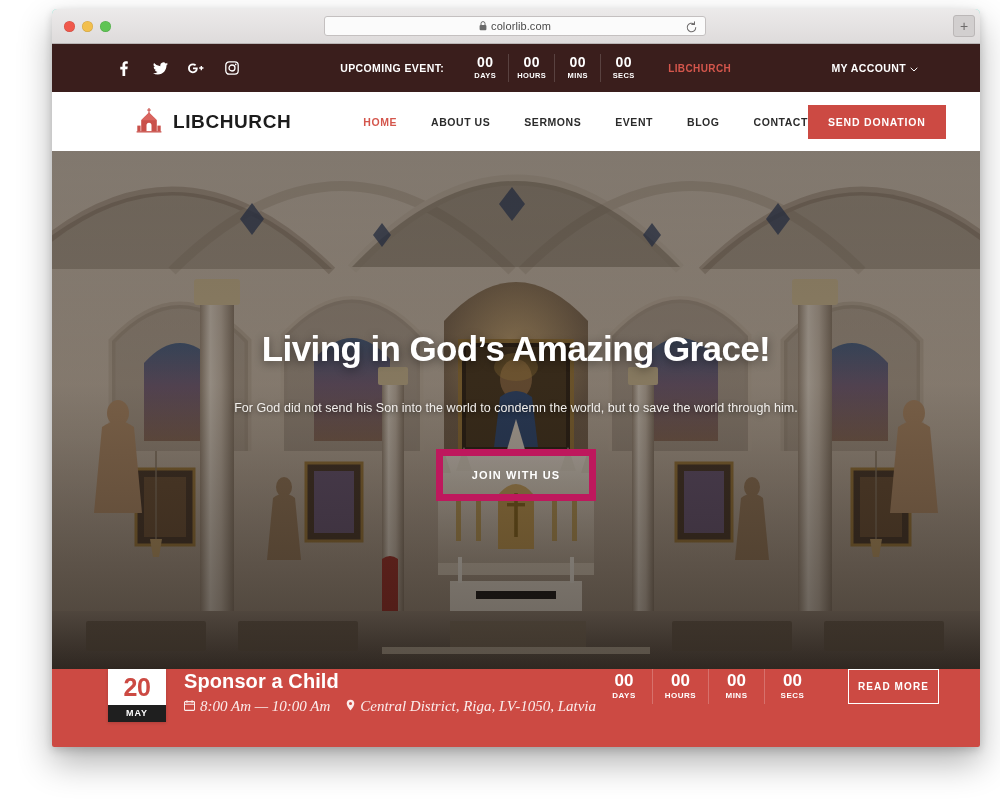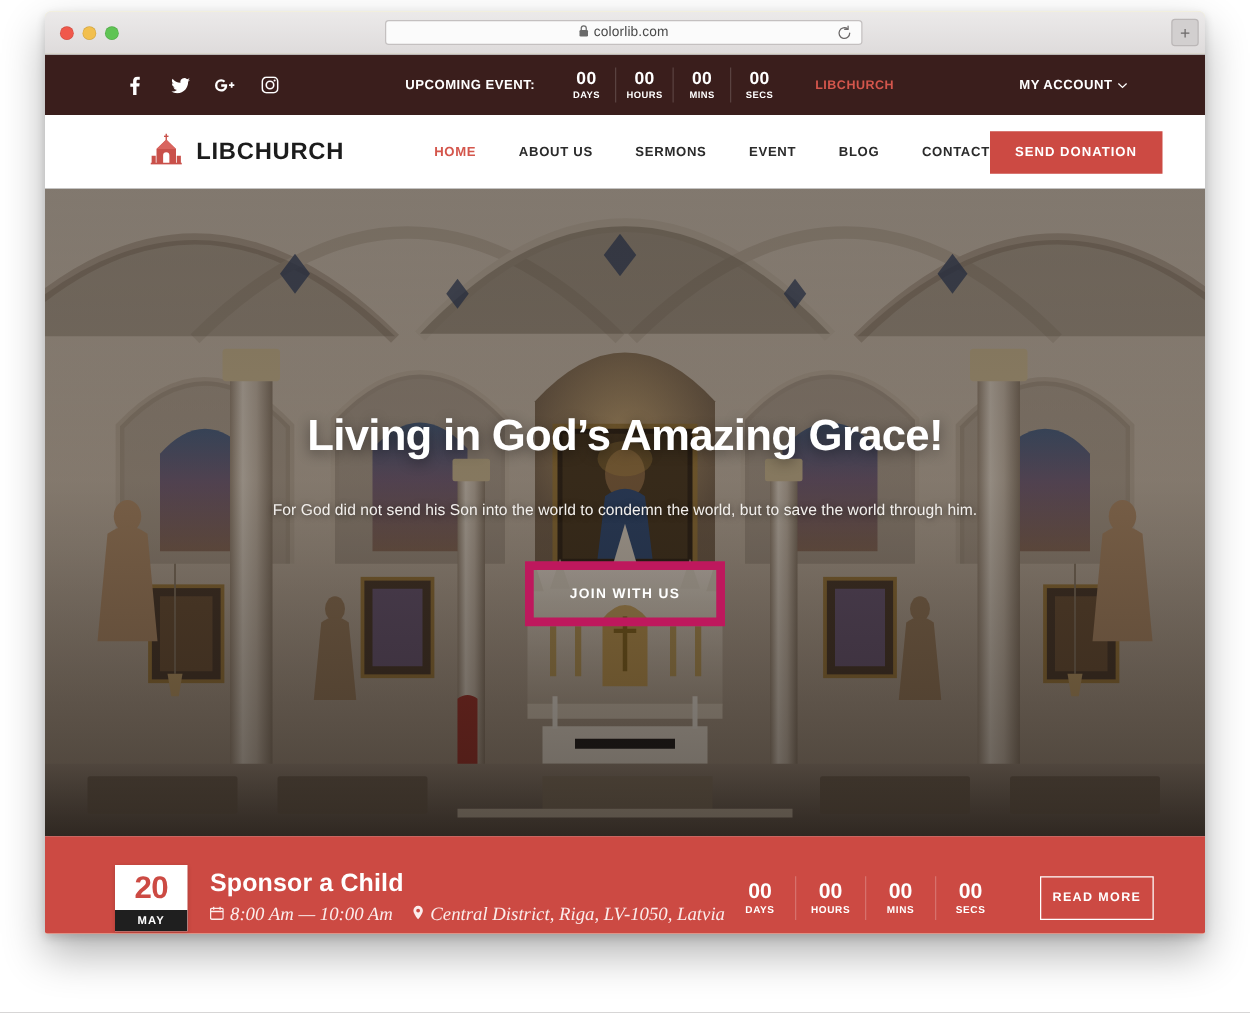--- a/index.html
+++ b/index.html
@@ -16,25 +16,25 @@
   #page {
     position: relative;
     width: 1000px;
     height: 810px;
     background: #ffffff;
   }
 
   
   #browser-window {
     position: absolute;
-    left: 36px;
+    left: 52px;
     top: 9px;
     width: 928px;
     height: 738px;
-    background: #fef9c3;
+    background: #5eead4;
     border-radius: 5px 5px 2px 2px;
     box-shadow: 0 16px 34px rgba(0,0,0,0.30), 0 3px 8px rgba(0,0,0,0.16);
     overflow: hidden;
   }
 
   
   .browser-chrome {
     position: relative;
     height: 35px;
     background: linear-gradient(to bottom, #eceaea 0%, #dedbdb 100%);
@@ -271,21 +271,21 @@
     cursor: pointer;
     font-family: inherit;
   }
 
   
   .eventbar {
     position: relative;
     height: 100px;
     background: #cc4a43;
     display: flex;
-    align-items: center;
+    align-items: flex-start;
     padding: 0 52px 0 56px;
     border-bottom: 2px solid #bd423c;
   }
   .date-badge {
     width: 58px;
     flex: 0 0 58px;
     background: #ffffff;
     text-align: center;
     overflow: hidden;
     box-shadow: 0 1px 3px rgba(0,0,0,.16);

